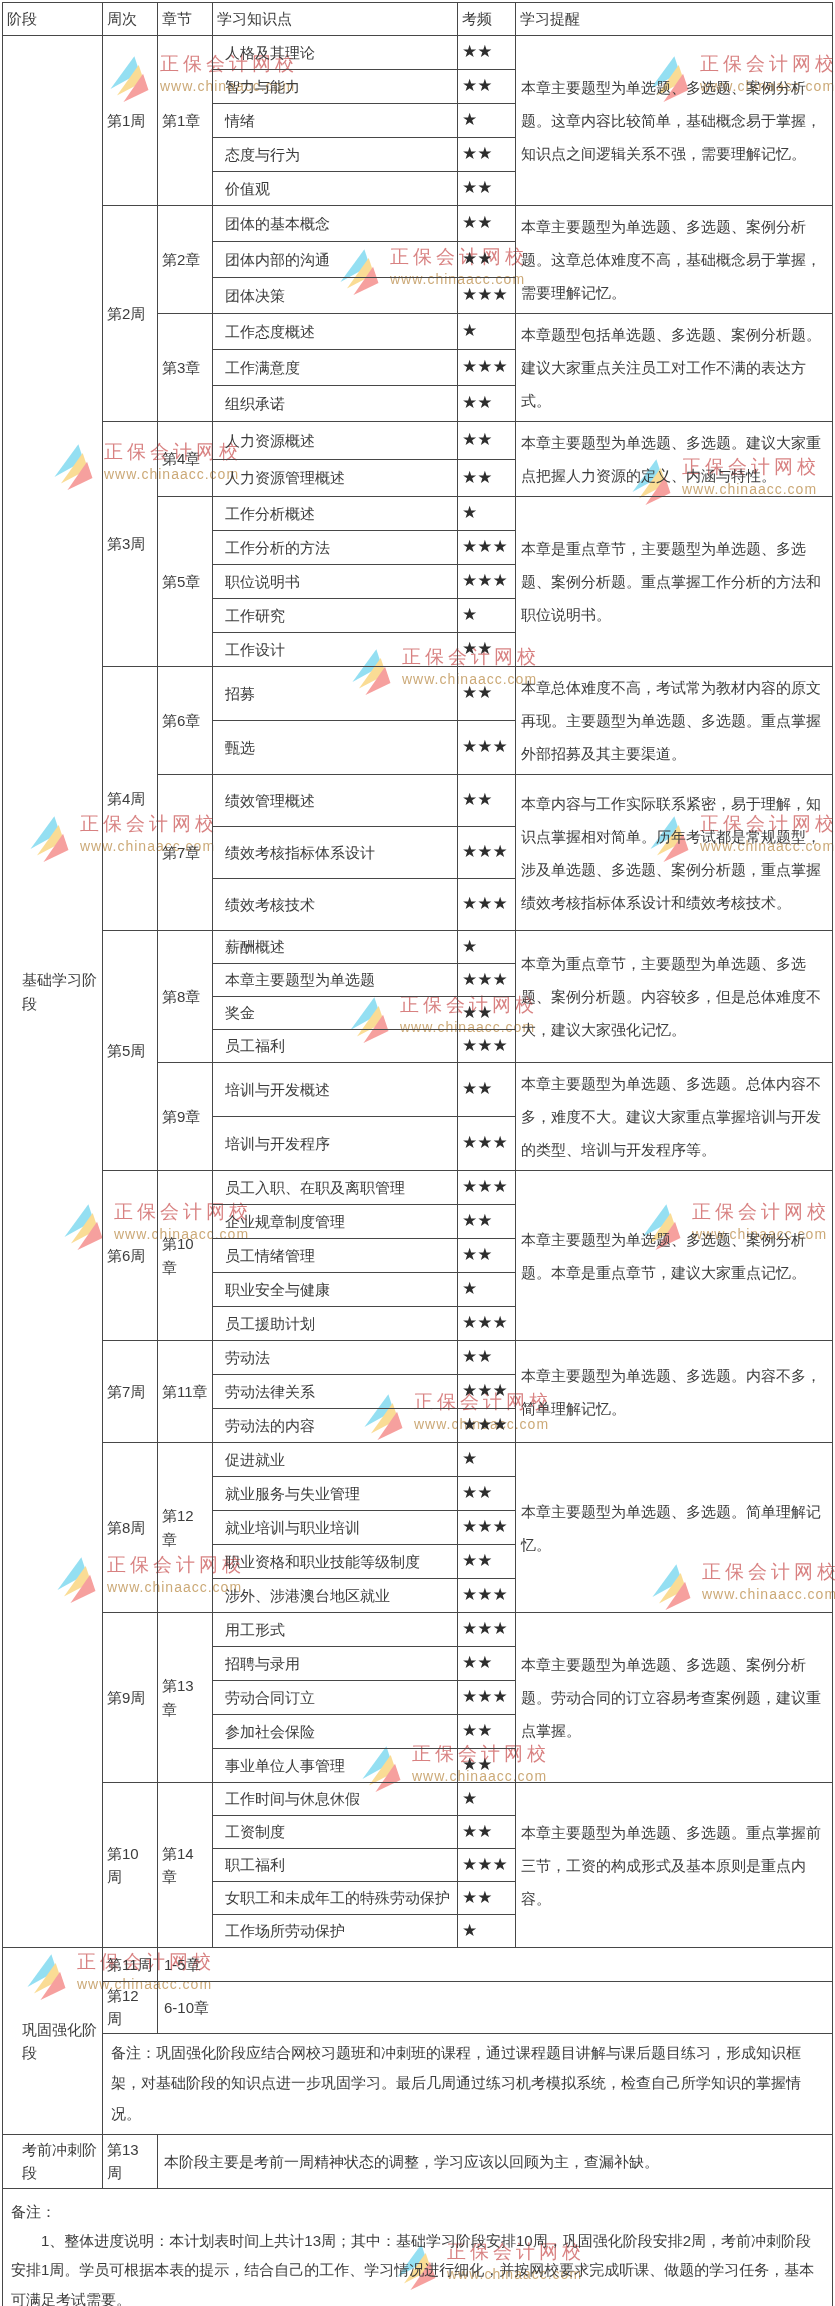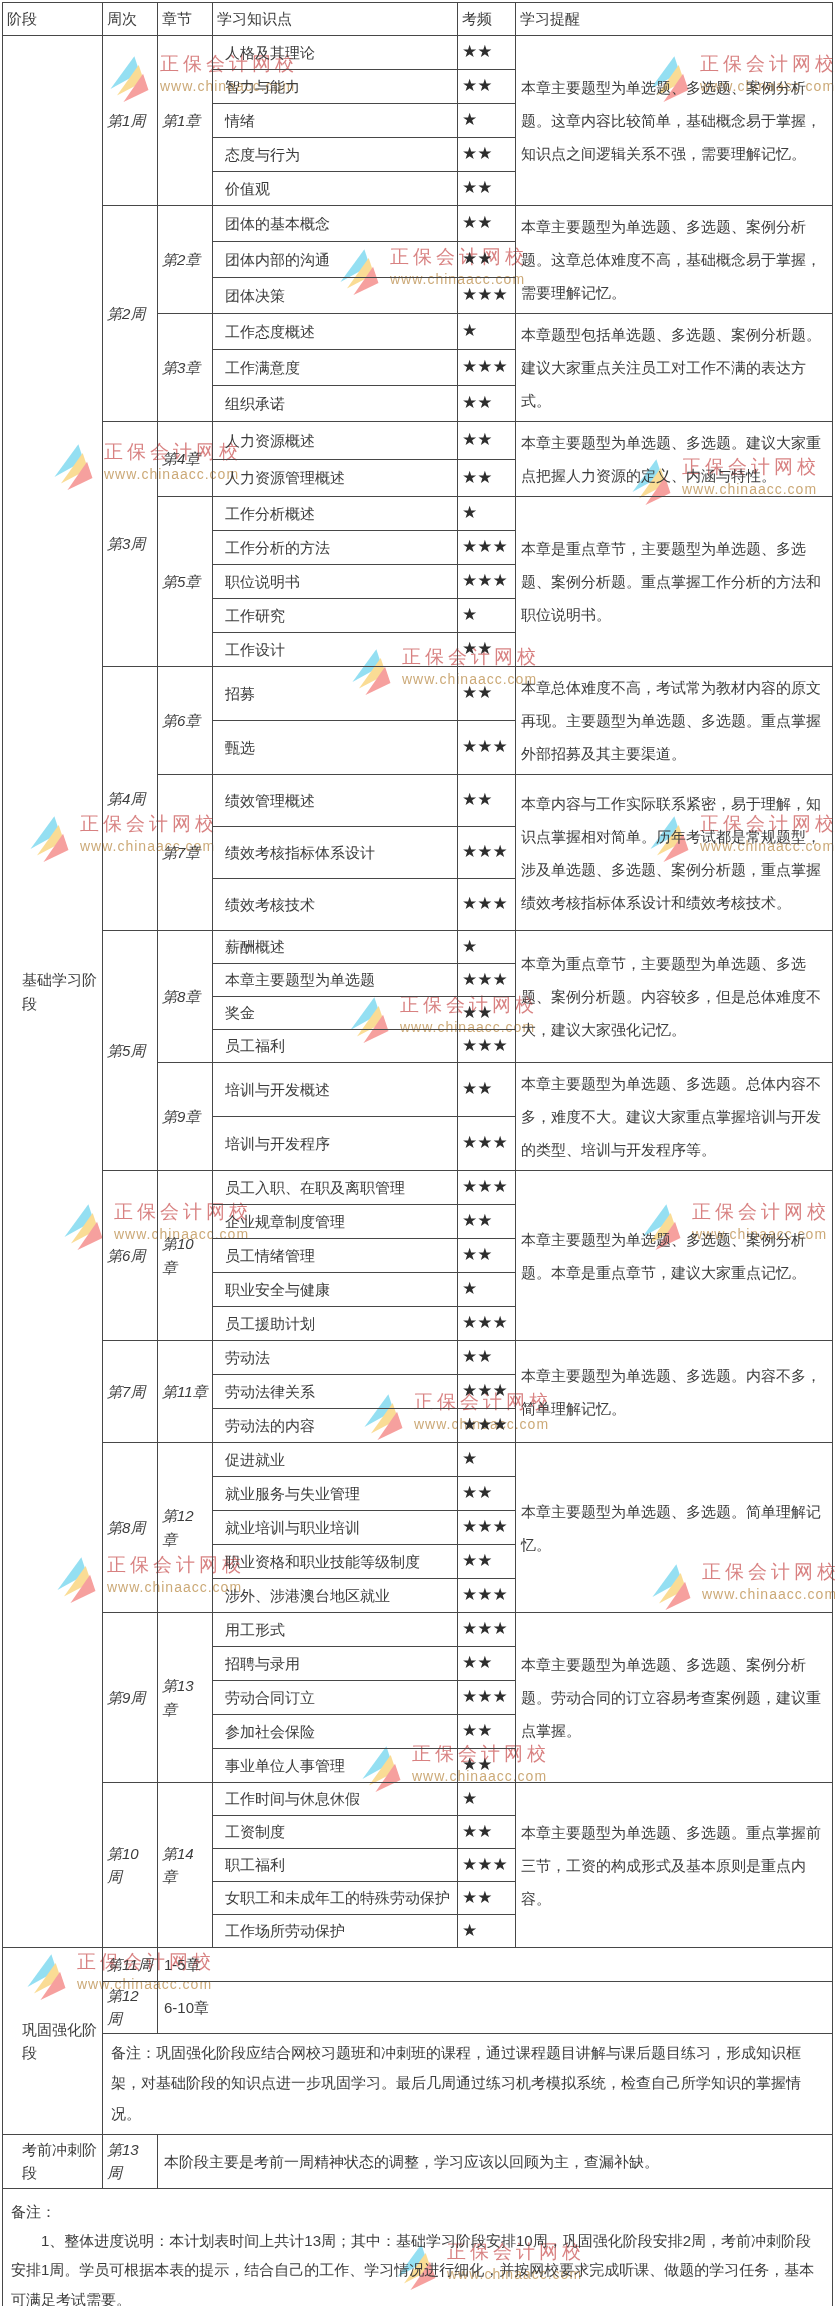--- a/index.html
+++ b/index.html
@@ -12,21 +12,21 @@
                        text-align:left; vertical-align:middle; padding:2px 4px; line-height:1.55; }
   .plan thead tr { height:33px; }
   .plan tbody tr { height:34px; }
   .plan tbody tr.h49 { height:49px; }
   .plan tbody tr.h52 { height:52px; }
   .plan tbody tr.h46 { height:46px; }
   .plan tbody tr.h33 { height:33px; }
   .plan tbody tr.h54 { height:54px; }
   .plan tbody tr.noterow { height:92px; }
   td.stage { padding-left:19px; }
-  td.week, td.chap { padding-left:4px;font-style:italic; }
+  td.week, td.chap { padding-left:4px; }
   td.topic { padding-left:12px; }
   td.stars { font-size:17px; letter-spacing:0px; color:#2e2e2e; padding-left:4px; white-space:nowrap; overflow:hidden; }
   td.rem  { line-height:2.2; padding:4px 6px 4px 5px;margin-left:42px; }
   td.note { line-height:2.05; padding:4px 8px; }
   td.range { padding-left:6px; }
 
   .footer-notes { width:831px; border:1px solid #474747; border-top:none;
                   padding:8px 10px 16px 8px; font-size:15px; line-height:1.95; }
   .footer-notes p { text-indent:2em; }
 

